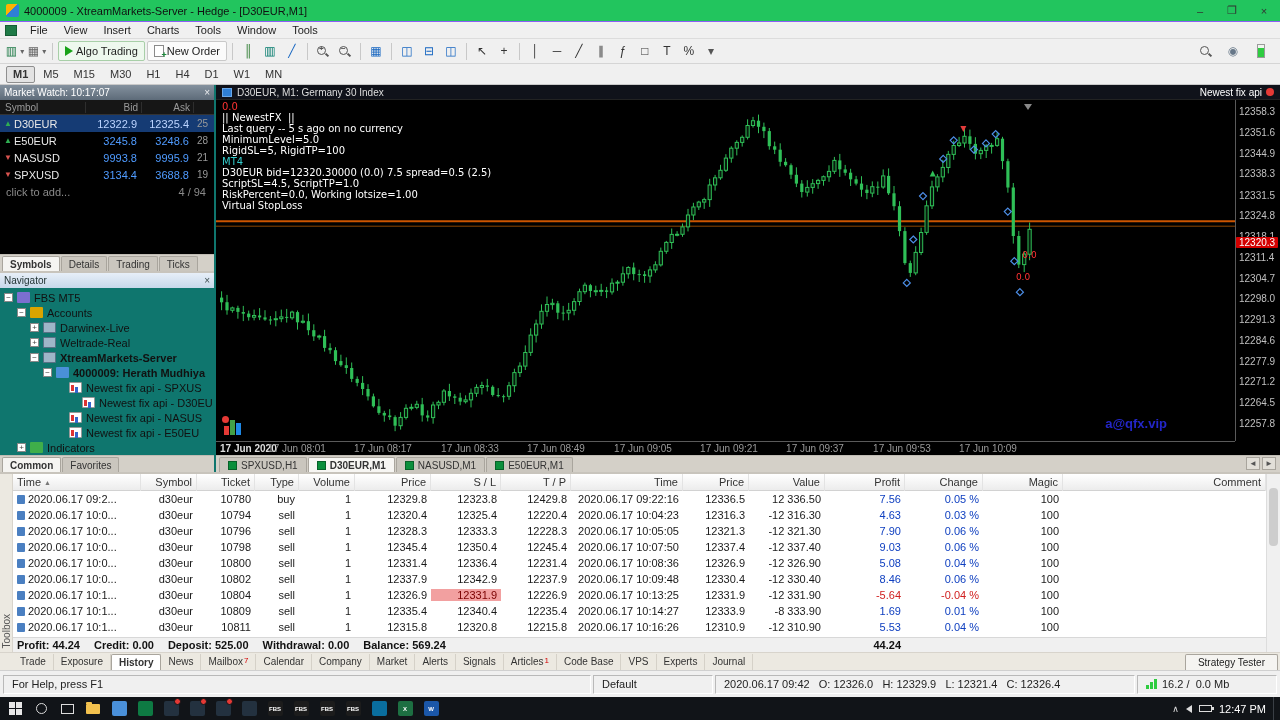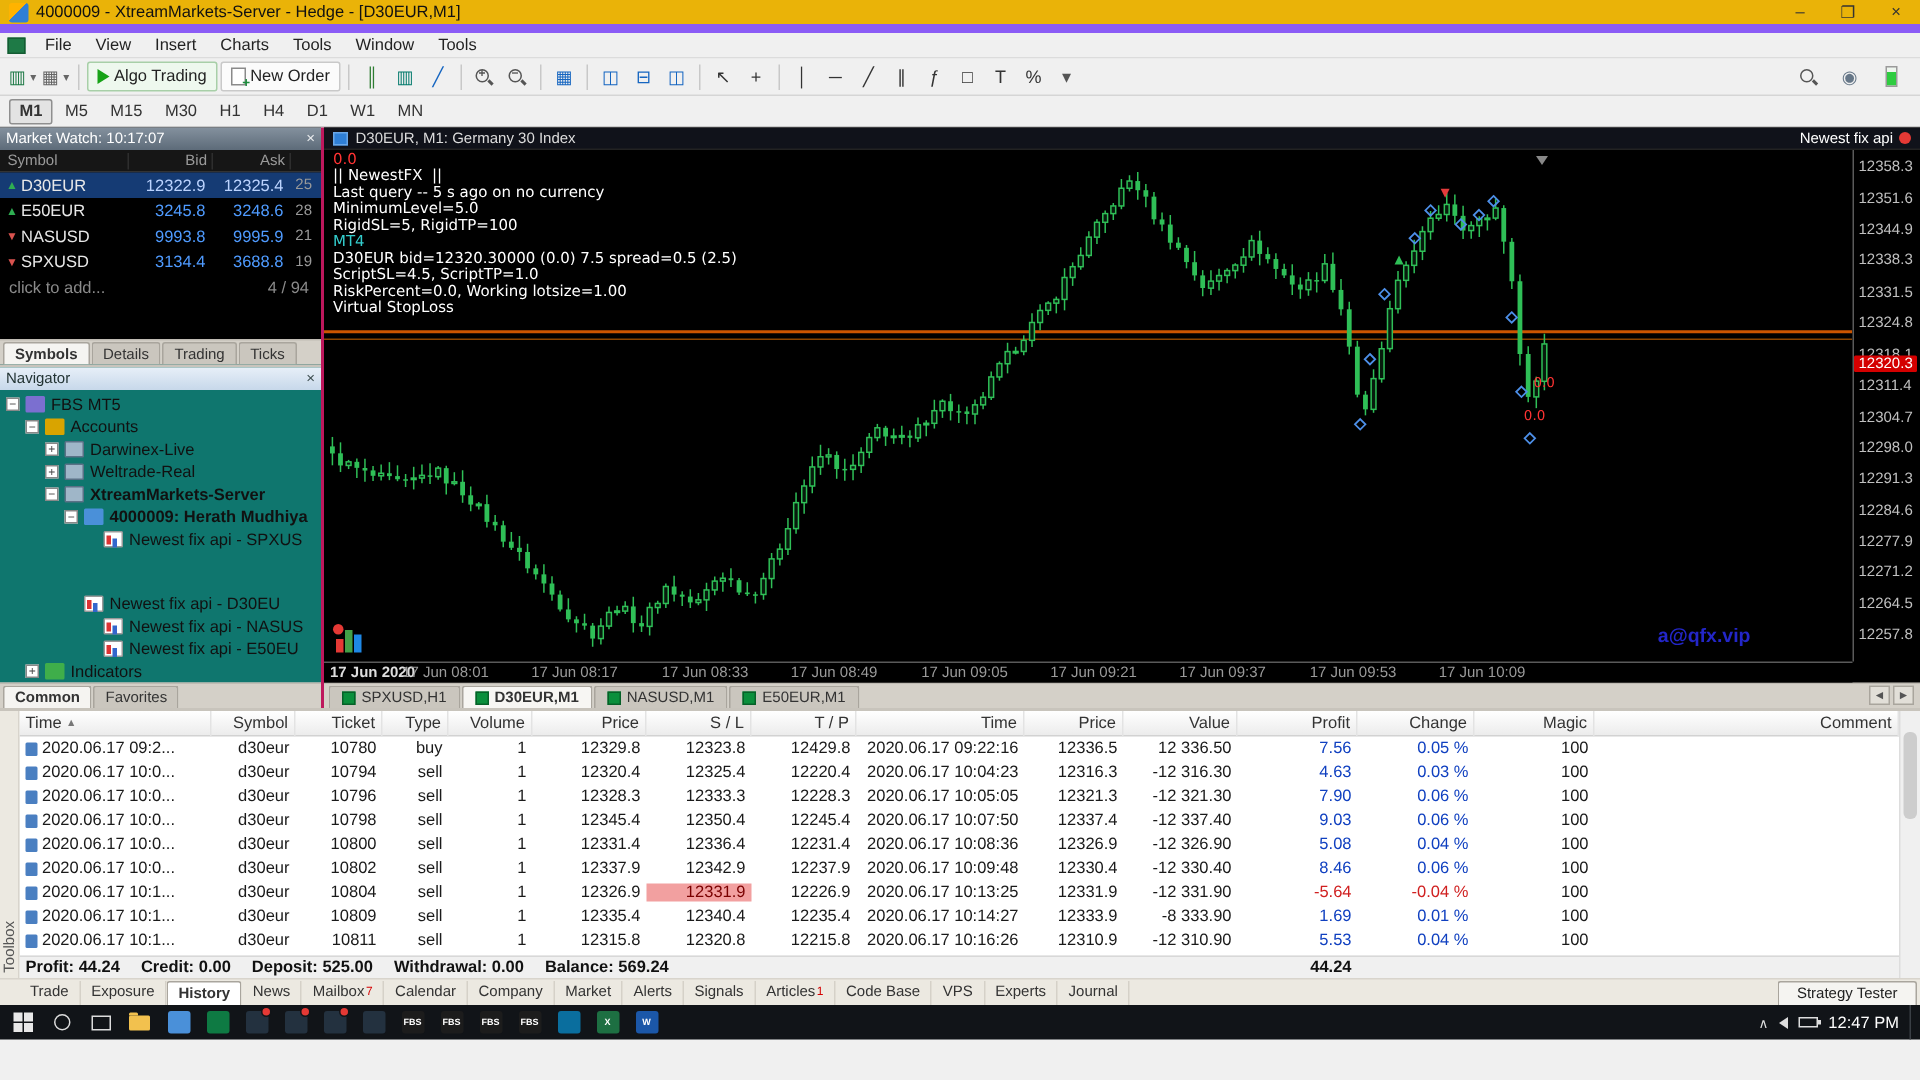--- a/index.html
+++ b/index.html
@@ -1,20 +1,20 @@
 <!DOCTYPE html>
 <html><head>
 <meta charset="utf-8">
 <style>
   * { margin:0; padding:0; box-sizing:border-box; }
   html,body { width:1280px; height:720px; overflow:hidden; background:#000; }
   .app { width:1280px; height:720px; position:relative; font-family:"Liberation Sans", sans-serif; font-size:11px; color:#000; background:#f0f0f0; display:flex; flex-direction:column; }
 
   
-  .titlebar { height:22px; background:#eab308; display:flex; align-items:center; padding-left:6px; border-bottom:6px solid #8b5cf6; }
+  .titlebar { height:22px; background:#22c55e; display:flex; align-items:center; padding-left:6px; border-bottom:1px solid #8b5cf6; }
   .app-ico { width:13px; height:13px; background:linear-gradient(135deg,#ffb300 45%,#2f7fd6 45%); margin-right:5px; border-radius:2px; }
   .title-text { font-size:11px; color:#111; }
   .win-controls { margin-left:auto; display:flex; height:22px; }
   .wc { width:32px; display:flex; align-items:center; justify-content:center; font-size:11px; color:#333; }
 
   
   .menubar { height:17px; background:#f0f0f0; display:flex; align-items:center; padding-left:3px; border-bottom:1px solid #dcdcdc; }
   .menu-ico { width:12px; height:11px; background:#1e7a46; border:1px solid #145c33; margin:0 5px 0 2px; }
   .menu-item { padding:0 8px; color:#222; cursor:default; }
 
@@ -37,21 +37,21 @@
   .tright { margin-left:auto; display:flex; align-items:center; gap:6px; padding-right:4px; }
   .meter { width:8px; height:14px; border:1px solid #9a9a9a; background:linear-gradient(to top,#2ecc40 75%,#eef6ee 75%); }
 
   
   .tfbar { height:21px; background:#f0f0f0; display:flex; align-items:center; padding-left:6px; border-bottom:1px solid #c9c9c9; }
   .tf { height:17px; padding:0 6px; display:flex; align-items:center; margin-right:1px; color:#333; border:1px solid transparent; border-radius:2px; }
   .tf-active { background:#e3e3e3; border:1px solid #8f8f8f; font-weight:bold; }
 
   
   .main { height:387px; display:flex; background:#d4d0c8; }
-  .left { width:216px; display:flex; flex-direction:column; border-right:2px solid #be185d; }
+  .left { width:216px; display:flex; flex-direction:column; border-right:2px solid #0f766e; }
 
   .panel-h { height:15px; display:flex; align-items:center; padding:0 4px; font-size:10px; }
   .mw-h { background:linear-gradient(#84919e,#5d6b79); color:#fff; }
   .nav-h { background:linear-gradient(#e7eff8,#c7d8ea); color:#233; }
   .ph-close { margin-left:auto; font-size:10px; opacity:.85; cursor:default; }
 
   .mw { height:190px; background:#000; display:flex; flex-direction:column; }
   .mw-cols { height:15px; display:flex; align-items:center; background:#161616; border-bottom:1px solid #333; color:#9a9a9a; font-size:10px; padding-left:2px; }
   .mwc { padding:0 3px; border-right:1px solid #2e2e2e; }
   .mwc-r { text-align:right; }
@@ -407,21 +407,21 @@
             <div class="tree-item" style="padding-left: 43px;">
               <span class="expander">−</span>
               <span class="ti ti-account"></span>
               <span class="tree-label bold">4000009: Herath Mudhiya</span>
             </div>
             <div class="tree-item" style="padding-left: 56px;">
               <span class="expander-sp"></span>
               <span class="ti ti-ea"></span>
               <span class="tree-label">Newest fix api  - SPXUS</span>
             </div>
-            <div class="tree-item" style="padding-left: 43px; margin-top: 28px;">
+            <div class="tree-item" style="padding-left: 69px;">
               <span class="expander-sp"></span>
               <span class="ti ti-ea"></span>
               <span class="tree-label">Newest fix api  - D30EU</span>
             </div>
             <div class="tree-item" style="padding-left: 56px;">
               <span class="expander-sp"></span>
               <span class="ti ti-ea"></span>
               <span class="tree-label">Newest fix api  - NASUS</span>
             </div>
             <div class="tree-item" style="padding-left: 56px;">
@@ -1115,20 +1115,29 @@
         <span class="btab">
           <span>Experts</span>
         </span>
         <span class="btab">
           <span>Journal</span>
         </span>
       </div>
     <div class="strategy-tester">Strategy Tester</div>
   </div>
 
+  <div class="statusbar">
+    <div class="sb-sec sb-help">For Help, press F1</div>
+    <div class="sb-sec sb-def">Default</div>
+    <div class="sb-sec sb-ohlc">2020.06.17 09:42   O: 12326.0   H: 12329.9   L: 12321.4   C: 12326.4</div>
+    <div class="sb-sec sb-net">
+      <span class="net-ico"><i></i><i></i><i></i></span>
+      <span>16.2 /  0.0 Mb</span>
+    </div>
+  </div>
 
   <div class="taskbar" id="taskbar">
       <span class="tb-ico">
         <span class="win-logo">
           <i></i>
           <i></i>
           <i></i>
           <i></i>
         </span>
       </span>

